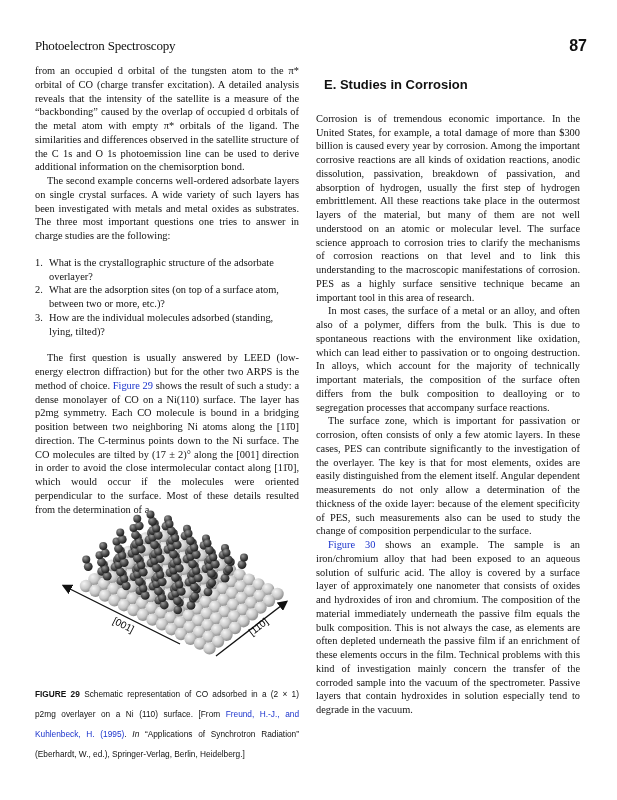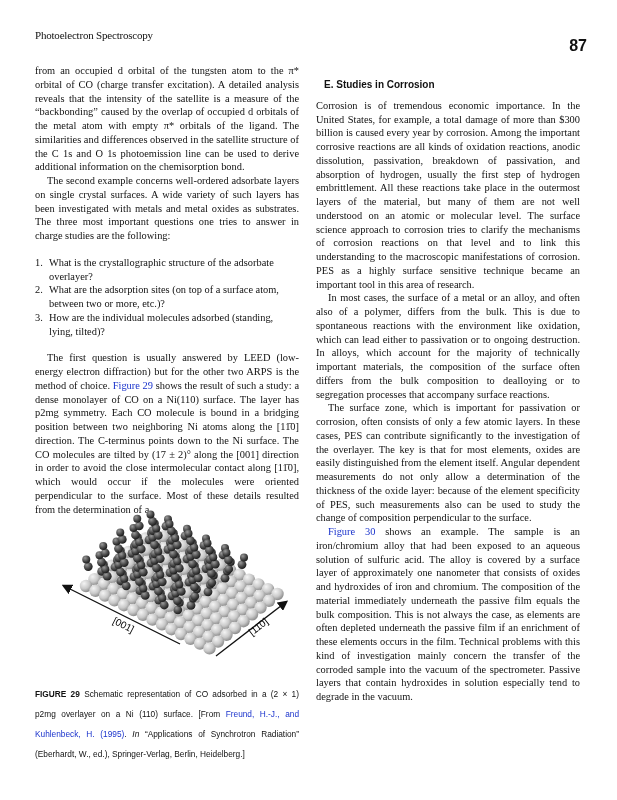--- a/index.html
+++ b/index.html
@@ -1,28 +1,28 @@
 <!DOCTYPE html>
 <html><head>
 <meta charset="utf-8">
 <style>
   html, body { margin:0; padding:0; background:#fff; }
   body { width:617px; height:800px; position:relative; overflow:hidden; font-family:"Liberation Serif", serif; color:#111; }
-  .running-head { position:absolute; top:29px; left:35px; font-size:11px; font-family:"Liberation Serif", serif; letter-spacing:-0.2px;text-align:right; }
+  .running-head { position:absolute; top:38px; left:35px; font-size:13px; font-family:"Liberation Serif", serif; letter-spacing:-0.2px;text-align:right; }
   .page-num { position:absolute; top:37px; right:30px; font-size:16px; font-family:"Liberation Sans", sans-serif;font-weight:bold; }
   .col { position:absolute; top:64px; width:264px; font-size:10.4px; line-height:13.75px; text-align:justify; }
   .col.left { left:35px; }
   .col.right { left:316px; }
   .col p { margin:0; }
   .indent { text-indent:12px; }
   .link { color:#1a33cc; }
   .list { margin:13px 0 13px 0; padding:0; list-style:none; }
   .list li { display:flex; text-align:left; }
   .list .num { width:14px; flex:none; }
-  .section-head { font-family:"Liberation Sans", sans-serif; font-weight:bold; font-size:10px; margin:14px 0 7px 0;padding-left:8px; }
+  .section-head { font-family:"Liberation Sans", sans-serif; font-weight:bold; font-size:13px; margin:14px 0 20px 0;padding-left:8px; }
   .figure { position:absolute; left:40px; top:498px; width:260px; height:168px; }
   .caption { position:absolute; left:35px; top:684px; width:264px; font-family:"Liberation Sans", sans-serif; font-size:8.3px; line-height:20px; text-align:justify; }
   .caption .fig-label { font-weight:bold; }
   .caption i { font-style:italic; }
 </style>
 </head>
 <body>
 
 <div class="running-head">Photoelectron Spectroscopy</div>
 <div class="page-num">87</div>

